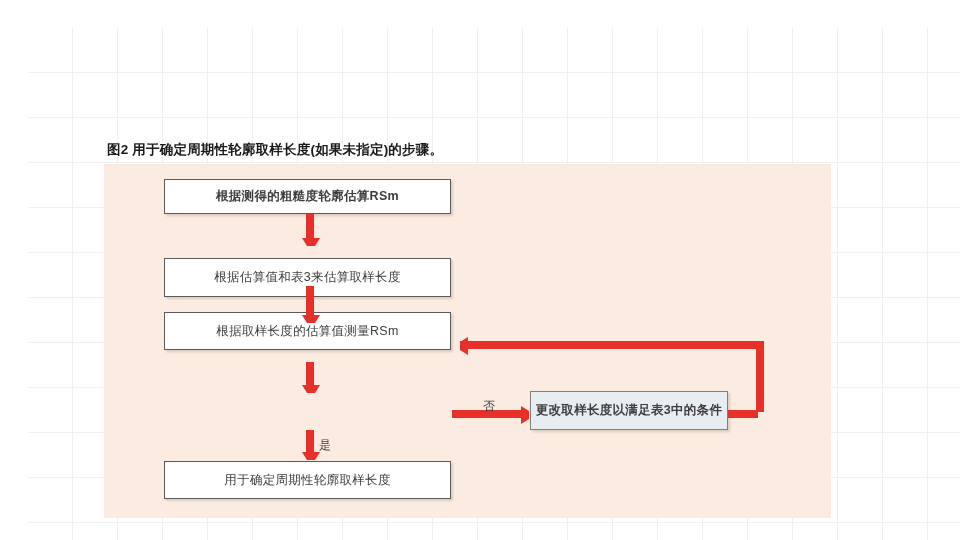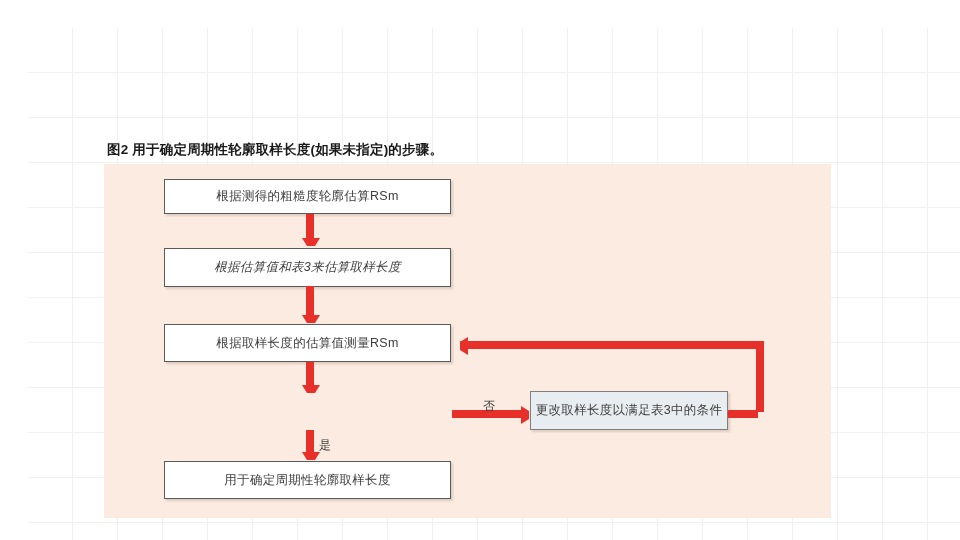--- a/index.html
+++ b/index.html
@@ -78,27 +78,27 @@
     box-shadow: 2px 2px 2px rgba(120, 95, 80, 0.22);
   }
 
   .node-action {
     background: #e8edf2;
     border: 1.4px solid #7f7f7f;
     box-shadow: 2px 2px 2px rgba(120, 95, 80, 0.22);
   }
 
   
-  #node-estimate-rsm      { left: 128px; top: 143px; width: 287px; height: 35px; }
-  #node-estimate-length   { left: 128px; top: 212px; width: 287px; height: 39px; font-style: italic; }
-  #node-measure-rsm       { left: 128px; top: 288px; width: 287px; height: 38px; }
+  #node-estimate-rsm      { left: 128px; top: 143px; width: 287px; height: 35px; font-weight: bold; }
+  #node-estimate-length   { left: 128px; top: 222px; width: 287px; height: 39px; }
+  #node-measure-rsm       { left: 128px; top: 276px; width: 287px; height: 38px; }
   #node-decision-check    { left: 128px; top: 358px; width: 287px; height: 36px; }
   #node-final-measure     { left: 128px; top: 425px; width: 287px; height: 38px; }
   
-  #node-change-length     { left: 494px; top: 355px; width: 198px; height: 39px; }
+  #node-change-length     { left: 494px; top: 355px; width: 198px; height: 39px; font-weight: bold; }
 
   
   .conn-v {
     position: absolute;
     width: 2px;
     background: #e8302a;
   }
   .conn-h {
     position: absolute;
     height: 2px;

